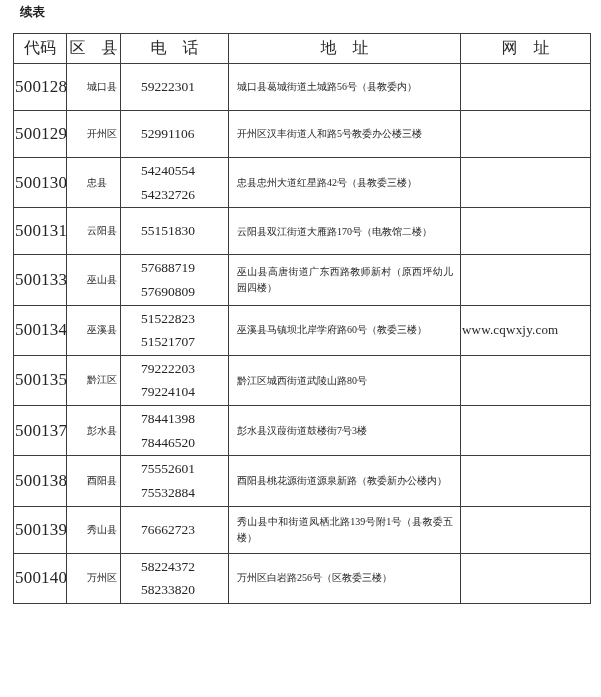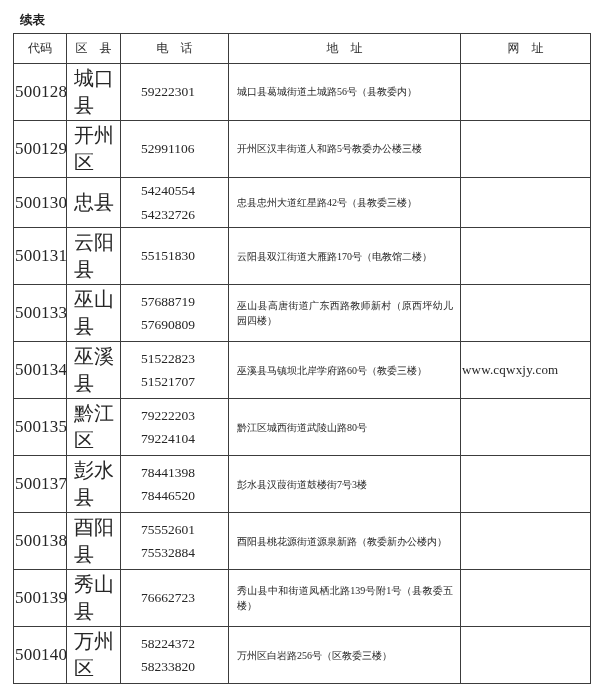--- a/index.html
+++ b/index.html
@@ -12,21 +12,21 @@
     width: 601px;
     height: 697px;
     background: #ffffff;
     color: #262626;
     font-family: "Liberation Serif", "DejaVu Serif", serif;
     overflow: hidden;
   }
   .caption {
     position: absolute;
     left: 20px;
-    top: 12px;
+    top: 4px;
     font-size: 12.5px;
     font-weight: bold;
     color: #222222;
   }
   table.data-table {
     position: absolute;
     left: 13px;
     top: 33px;
     width: 577px;
     border-collapse: collapse;
@@ -35,32 +35,32 @@
   table.data-table th,
   table.data-table td {
     border: 1px solid #3c3c3c;
     vertical-align: middle;
     overflow: hidden;
   }
   thead tr { height: 30px; }
   tbody tr { height: 47px; }
   th {
     font-weight: normal;
-    font-size: 12px;
+    font-size: 16px;
     text-align: center;
     color: #2a2a2a;
   }
   td.code-cell {
     text-align: center;
     font-size: 17px;
     letter-spacing: 0.2px;
   }
   td.district-cell {
-    font-size: 20px;
-    padding-left: 7px;
+    font-size: 10px;
+    padding-left: 20px;
     margin-left: 25px;
   }
   td.phone-cell {
     font-size: 13.5px;
     padding-left: 20px;
     white-space: pre-line;
     line-height: 1.75;
   }
   td.address-cell {
     font-size: 10px;

